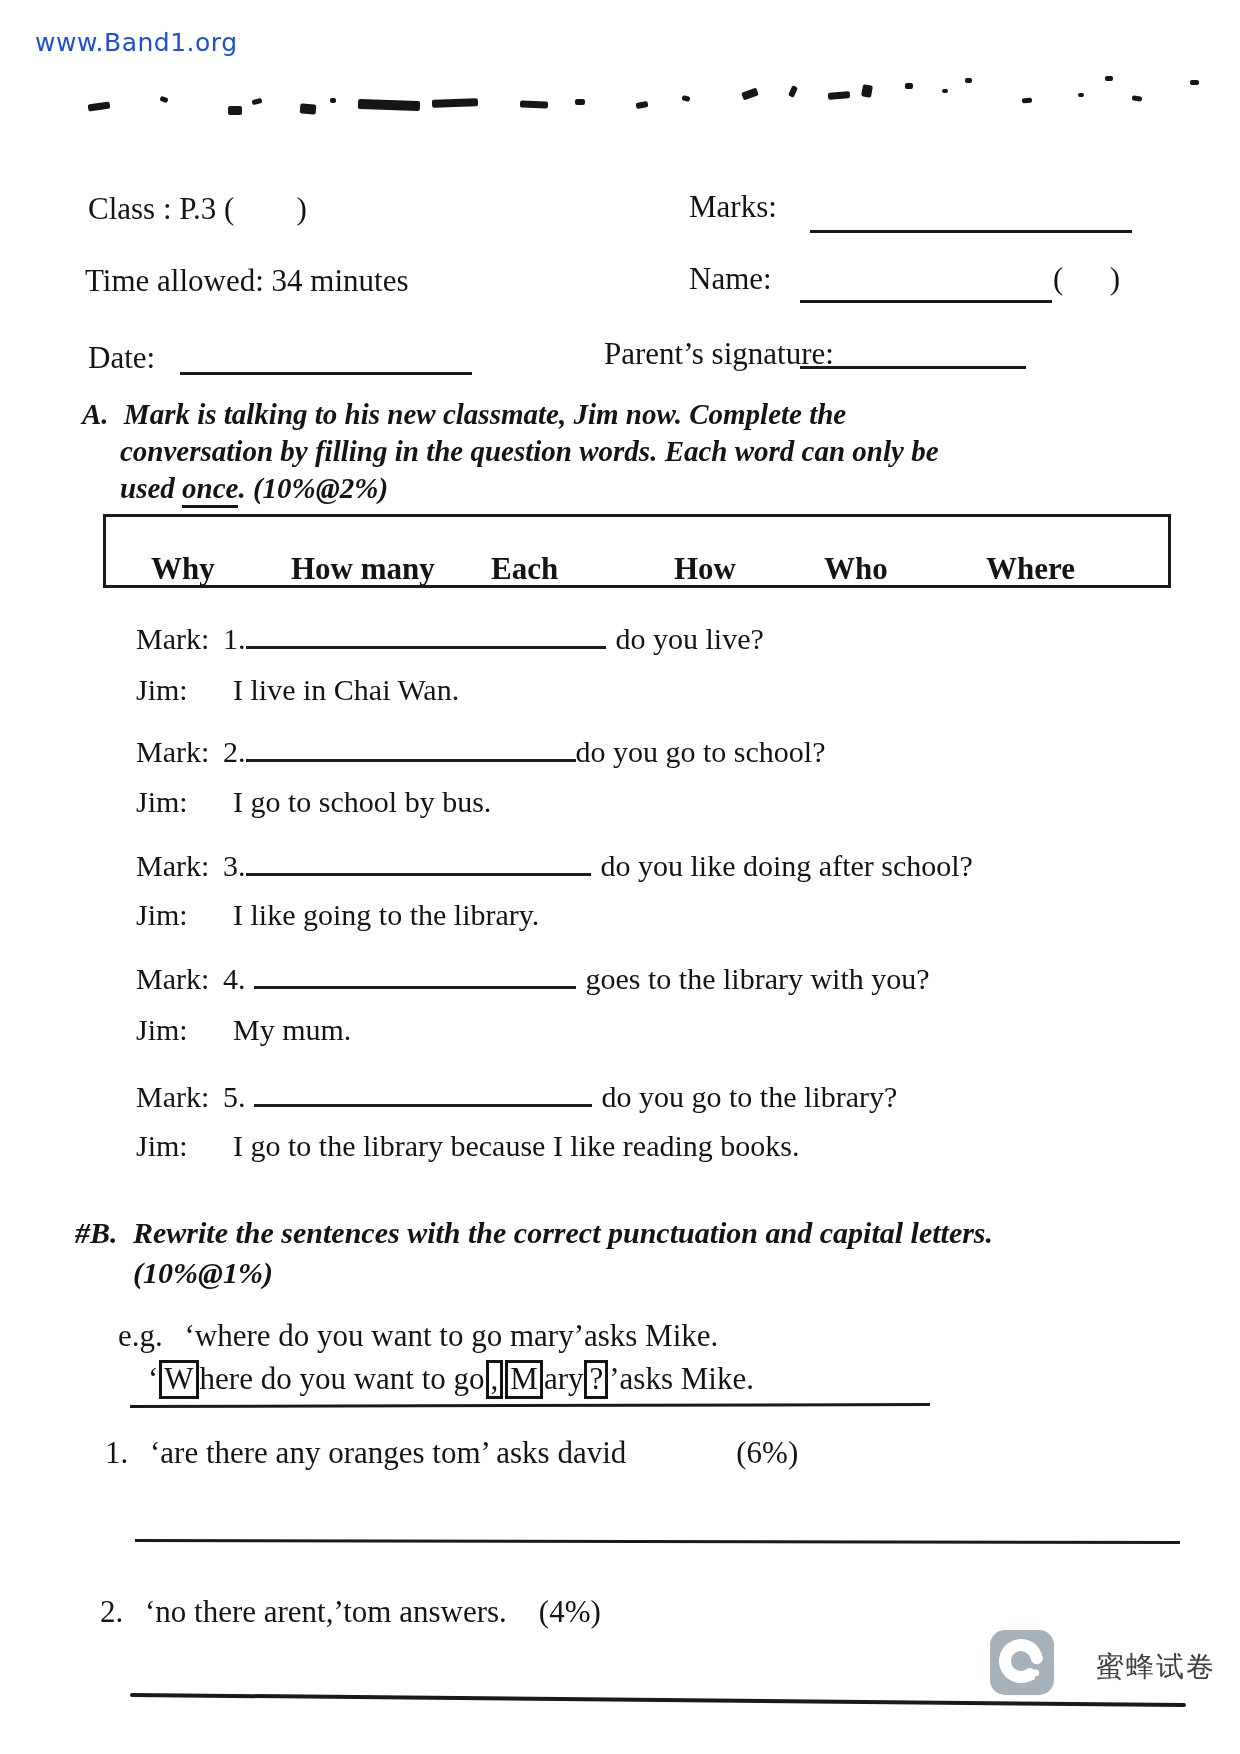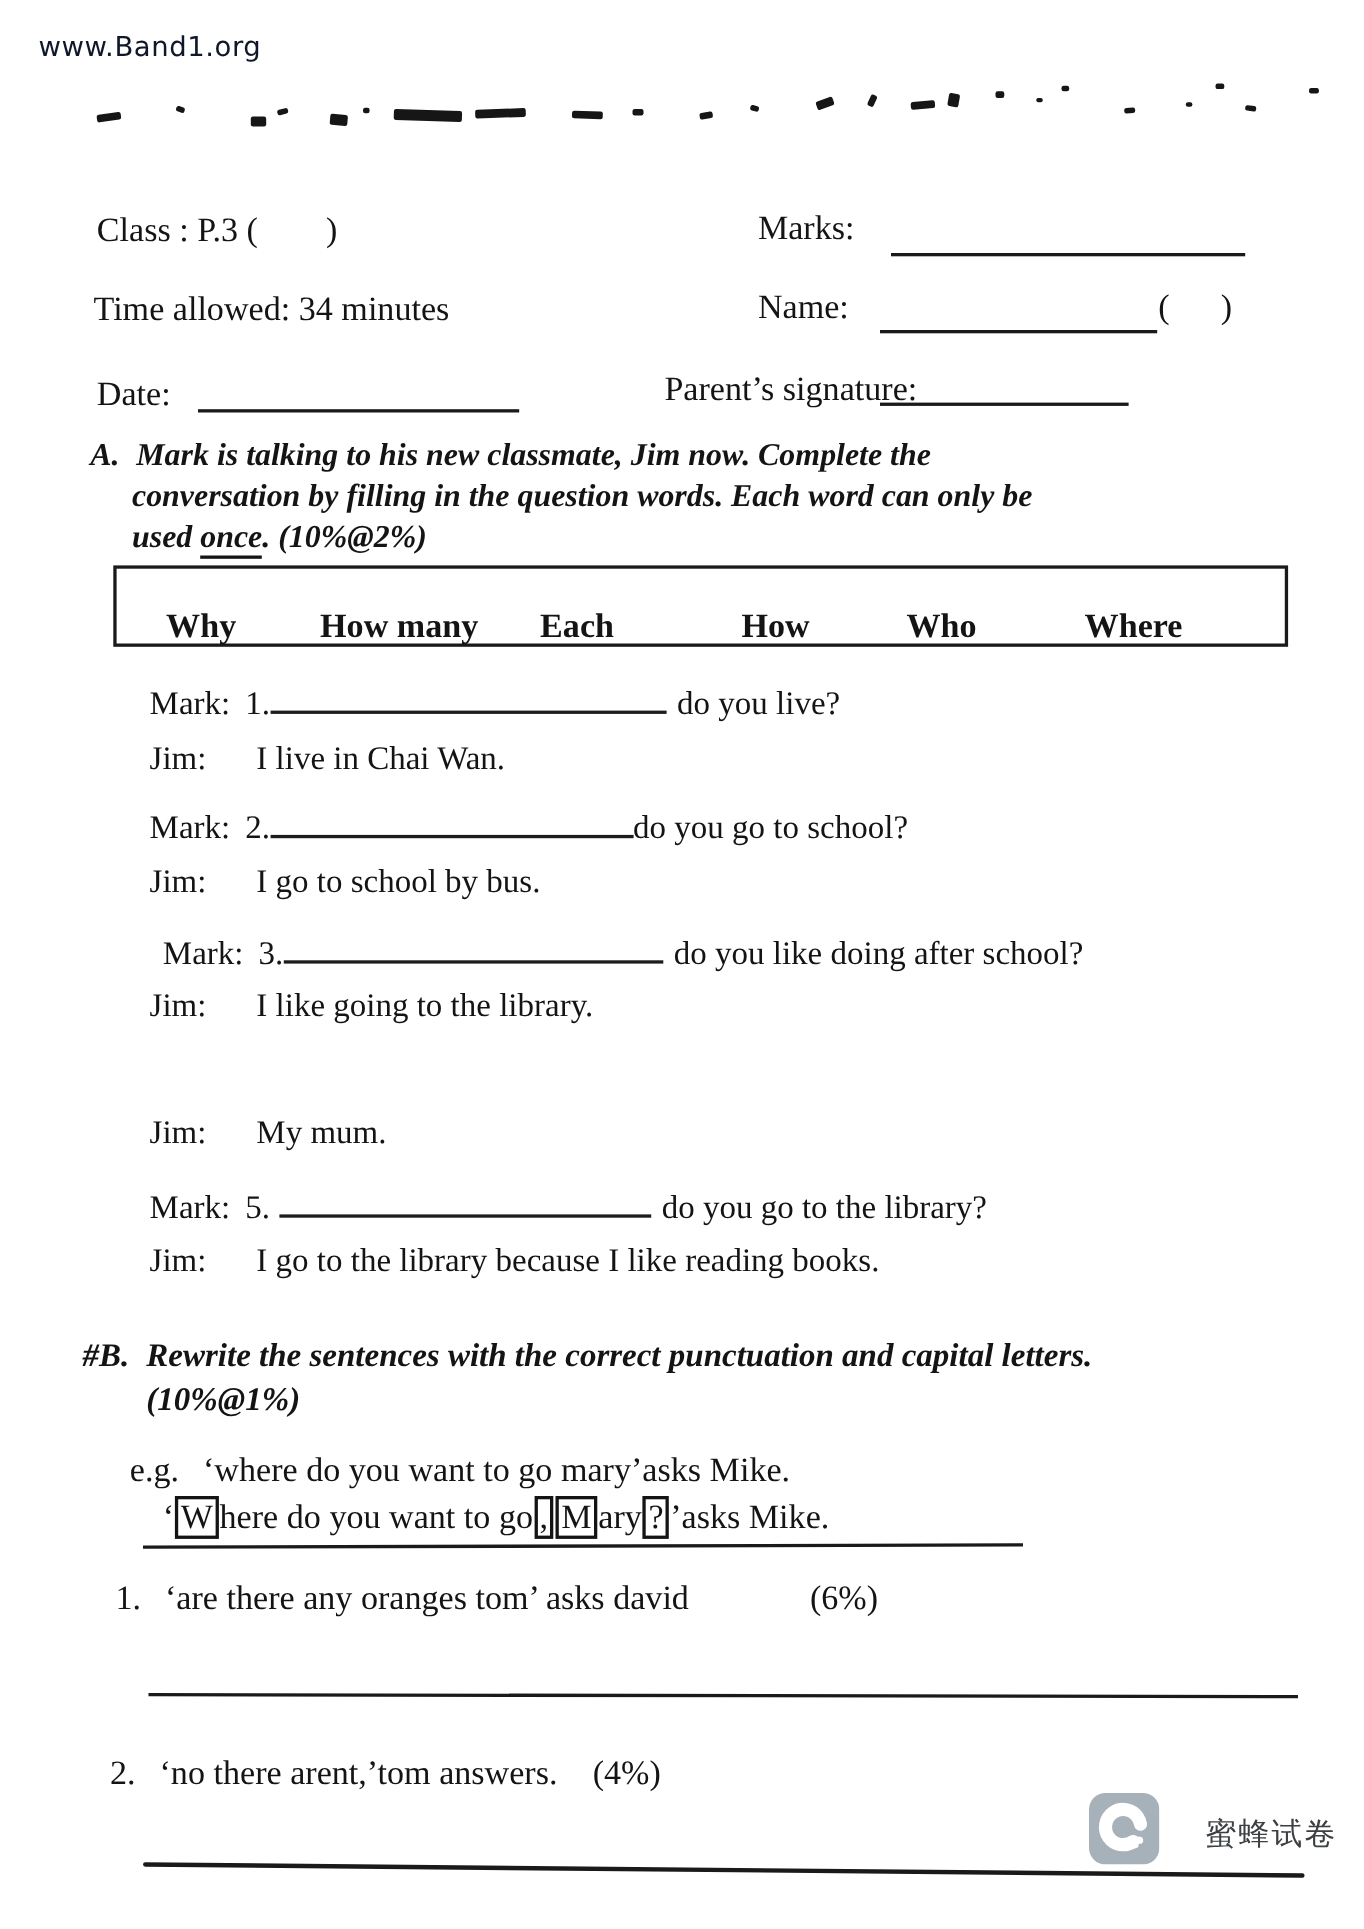--- a/index.html
+++ b/index.html
@@ -1,21 +1,21 @@
 <!DOCTYPE html>
 <html><head>
 <meta charset="utf-8">
 <style>
   html,body{margin:0;padding:0;background:#e8e8e8;}
   .page{position:relative;width:1240px;height:1754px;background:#ffffff;overflow:hidden;
         font-family:"Liberation Serif", serif;color:#141414;}
   .abs{position:absolute;}
   .sans{font-family:"DejaVu Sans", sans-serif;}
   
-  .watermark{font-size:25px;color:#0f172a;letter-spacing:0.5px;}
+  .watermark{font-size:25px;color:#1d4ed8;letter-spacing:0.5px;}
   .titleline{font-size:31px;white-space:nowrap;}
   .titleline .gap1{margin-right:58px;}
   .titleline .gap2{margin-right:46px;}
   sup{font-size:18px;}
   .hlabel{font-size:31px;white-space:pre;}
   .uline{border-bottom:3px solid #1a1a1a;}
   
   .smudge i{position:absolute;background:#161616;border-radius:2px;display:block;}
   
   .boldln{font-size:29px;font-weight:bold;white-space:nowrap;font-style:italic;}
@@ -110,25 +110,28 @@
   </div>
   <div class="abs drow" style="left:88px;top:673px;">
     <span class="spj">Jim:</span><span>I live in Chai Wan.</span>
   </div>
   <div class="abs drow" style="left:88px;top:729px;">
     <span class="sp">Mark:</span><span>2.</span><span class="blank b2"></span><span>do you go to school?</span>
   </div>
   <div class="abs drow" style="left:88px;top:785px;">
     <span class="spj">Jim:</span><span>I go to school by bus.</span>
   </div>
-  <div class="abs drow" style="left:100px;top:843px;">
+  <div class="abs drow" style="left:88px;top:843px;">
     <span class="sp">Mark:</span><span>3.</span><span class="blank b3"></span><span class="aft">do you like doing after school?</span>
   </div>
   <div class="abs drow" style="left:88px;top:898px;">
     <span class="spj">Jim:</span><span>I like going to the library.</span>
+  </div>
+  <div class="abs drow" style="left:88px;top:956px;">
+    <span class="sp">Mark:</span><span>4.</span><span class="blank b4"></span><span class="aft">goes to the library with you?</span>
   </div>
   <div class="abs drow" style="left:88px;top:1013px;">
     <span class="spj">Jim:</span><span>My mum.</span>
   </div>
   <div class="abs drow" style="left:88px;top:1074px;">
     <span class="sp">Mark:</span><span>5.</span><span class="blank b5"></span><span class="aft">do you go to the library?</span>
   </div>
   <div class="abs drow" style="left:88px;top:1129px;">
     <span class="spj">Jim:</span><span>I go to the library because I like reading books.</span>
   </div>

